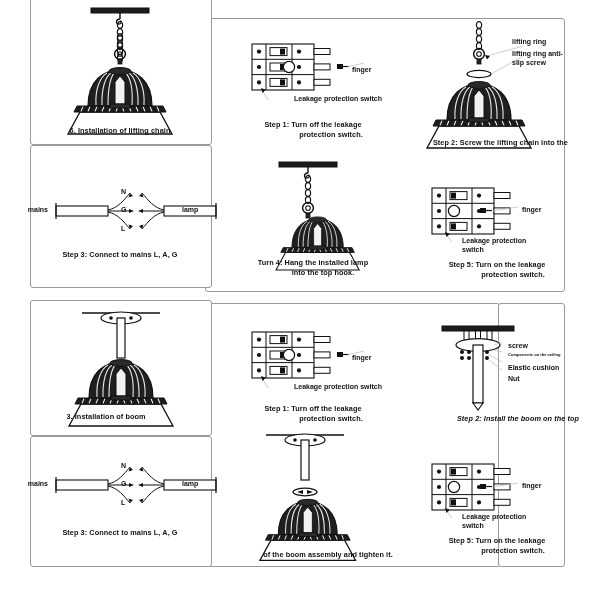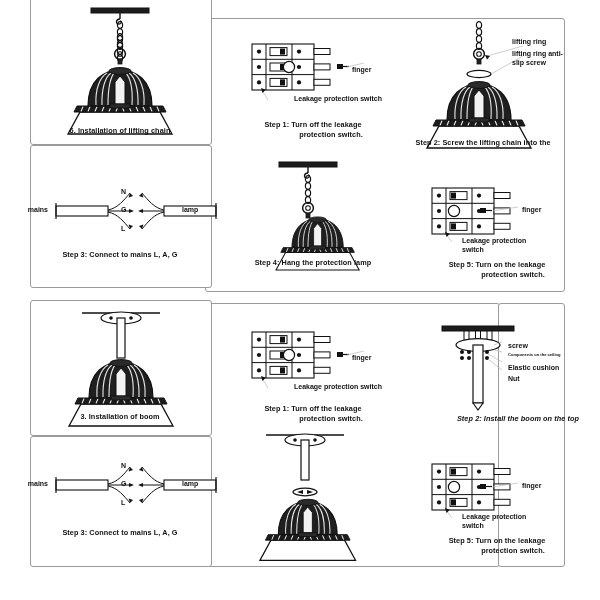--- a/index.html
+++ b/index.html
@@ -262,39 +262,40 @@
       <g>
           <use href="#ufo-lamp" x="4" y="56"></use>
         </g>
       <path class="lead" d="M72 34 L108 24"></path>
       <path class="lead" d="M76 52 L108 34"></path>
       <path d="M70 33 l5 1 -3 3.4 z" fill="#111"></path>
     </svg>
   </div>
   <div class="lbl" style="left:512px;top:38px;">lifting ring</div>
   <div class="lbl" style="left:512px;top:50px;width:56px;">lifting ring anti-slip screw</div>
-  <div class="cap" style="left:398px;top:138px;width:170px;">Step 2: Screw the lifting chain into the</div>
+  <div class="cap" style="left:398px;top:138px;width:170px;text-align:right;">Step 2: Screw the lifting chain into the</div>
 
   <div class="panel" style="left:248px;top:162px;">
     <svg width="120" height="92" viewBox="0 0 120 92">
       <g>
           <use href="#ceiling-hook" x="31" y="0"></use>
         </g>
       <g>
           <use href="#chain-strand" x="60" y="14"></use>
         </g>
       <g>
           <use href="#lifting-ring" x="60" y="46"></use>
         </g>
       <g>
           <use href="#ufo-lamp" x="12" y="52" transform="scale(.8)" style="transform-origin:60px 52px"></use>
         </g>
     </svg>
   </div>
-  <div class="cap" style="left:228px;top:258px;width:170px;">Step 4: Hang the protection lamp</div>
+  <div class="cap" style="left:228px;top:258px;width:170px;">Turn 4: Hang the installed lamp</div>
+  <div class="cap" style="left:238px;top:268px;width:170px;">into the top hook.</div>
 
   <div class="panel" style="left:432px;top:186px;">
     <svg width="120" height="60" viewBox="0 0 120 60">
       <g>
           <use href="#breaker-on" x="0" y="2"></use>
         </g>
       <g>
           <use href="#finger-glyph" x="48" y="22"></use>
         </g>
       <path class="lead" d="M60 25 L86 21"></path>
@@ -319,21 +320,21 @@
   <div class="panel" style="left:58px;top:308px;">
     <svg width="126" height="104" viewBox="0 0 126 104">
       <g>
           <use href="#boom-arm" x="24" y="0"></use>
         </g>
       <g>
           <use href="#ufo-lamp" x="3" y="48"></use>
         </g>
     </svg>
   </div>
-  <div class="cap" style="left:30px;top:412px;width:180px;">3. Installation of boom</div>
+  <div class="cap" style="left:16px;top:412px;width:180px;">3. Installation of boom</div>
 
   <div class="panel" style="left:48px;top:462px;">
     <svg width="176" height="46" viewBox="0 0 176 46">
       <g>
           <use href="#wire-splice" x="8" y="2"></use>
         </g>
     </svg>
   </div>
   <div class="lbl rt" style="left:14px;top:480px;width:34px;">mains</div>
   <div class="lbl" style="left:182px;top:480px;">lamp</div>
@@ -382,20 +383,21 @@
       <g>
           <use href="#boom-arm" x="26" y="0"></use>
         </g>
       <ellipse cx="65" cy="62" rx="12" ry="3.8" fill="none" stroke="#111" stroke-width="1.2"></ellipse>
       <path d="M57 62 l6 -2 0 4 z M73 62 l-6 -2 0 4 z" fill="#111"></path>
       <g>
           <use href="#ufo-lamp" x="8" y="66" transform="scale(.92)" style="transform-origin:65px 66px"></use>
         </g>
     </svg>
   </div>
+  <div class="cap" style="left:238px;top:550px;width:180px;">of the boom assembly and tighten it.</div>
 
   <div class="panel" style="left:432px;top:462px;">
     <svg width="120" height="60" viewBox="0 0 120 60">
       <g>
           <use href="#breaker-on" x="0" y="2"></use>
         </g>
       <g>
           <use href="#finger-glyph" x="48" y="22"></use>
         </g>
       <path class="lead" d="M60 25 L86 21"></path>

